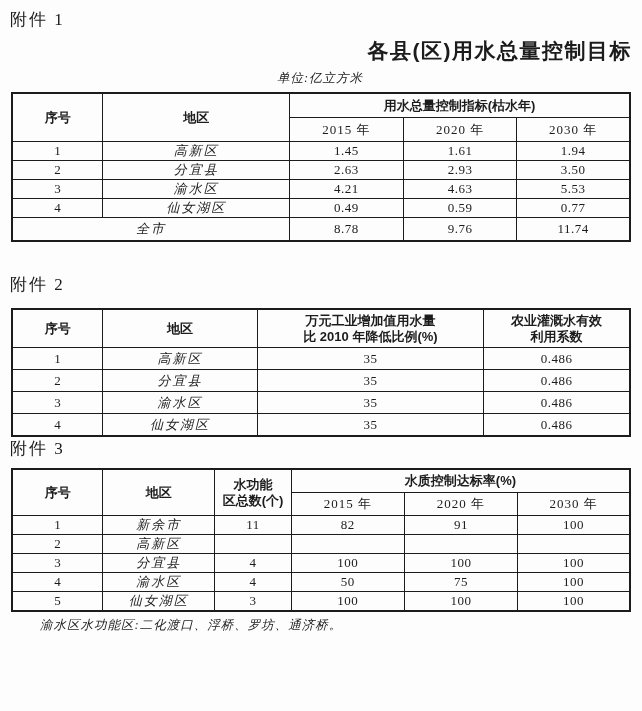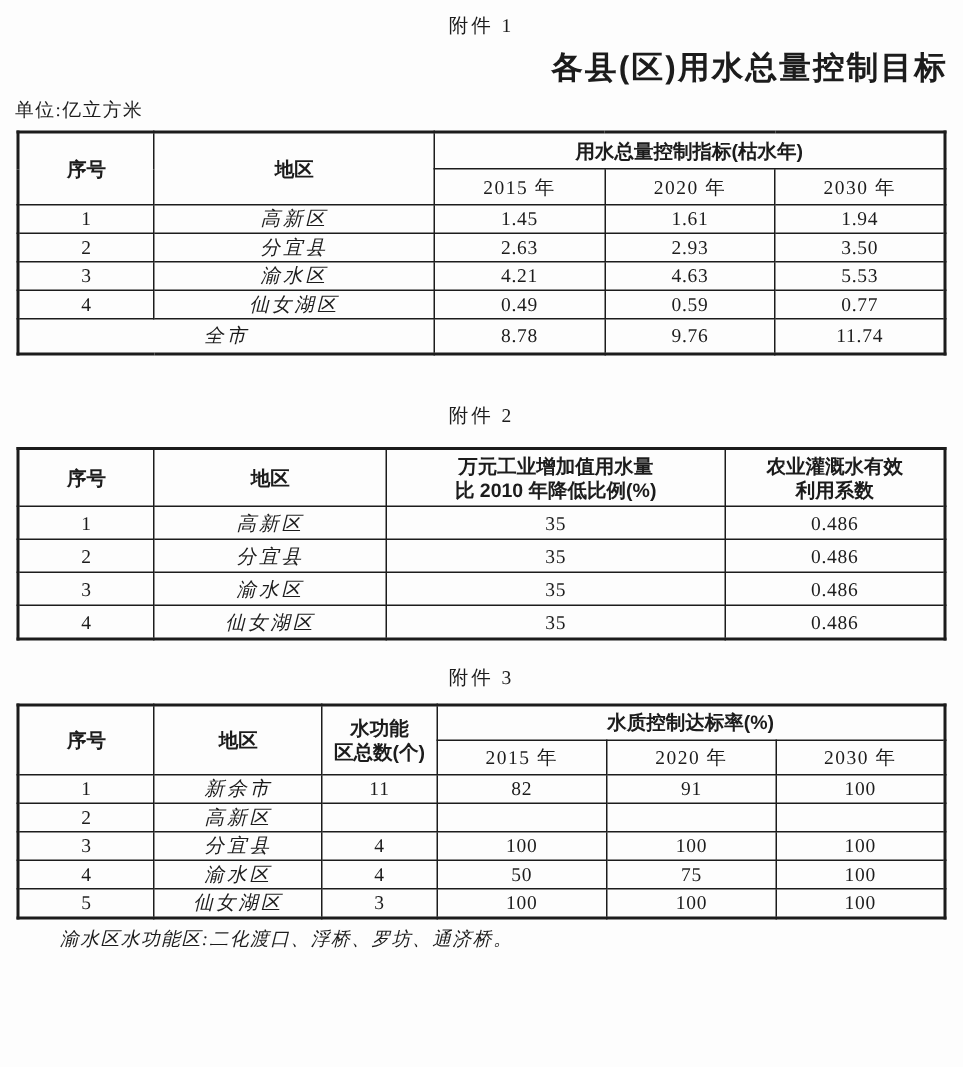--- a/index.html
+++ b/index.html
@@ -7,37 +7,37 @@
     position:relative;
     width:642px; height:711px;
     box-sizing:border-box;
     padding:8px 10px;
     background:var(--paper,#fdfdfd);
     color:var(--ink,#1c1c1c);
     font-family:"Liberation Serif", serif;
     overflow:hidden;
   }
   .att-label {
-    font-size:13px;
+    font-size:17px;
     letter-spacing:2px;
-    text-align:center;
   }
   .doc-title {
     margin-top:7px;
     text-align:right;
     font-family:"Liberation Sans", sans-serif;
     font-weight:bold;
     font-size:21px;
     letter-spacing:1.5px;
     line-height:26px;
   }
   .unit-note {
     margin:6px 2px 0 0;
-    text-align:left;
+    text-align:center;
     font-size:12.5px;
+    font-style:italic;
     letter-spacing:1px;
   }
   table {
     width:620px;
     margin:0 auto;
     border-collapse:collapse;
     table-layout:fixed;
     border:2px solid var(--ink,#1c1c1c);
   }
   th, td {
@@ -66,21 +66,21 @@
   .kai { font-style:italic; letter-spacing:2px; }
   
   .t1 { margin-top:5px; }
   .t1 th { height:23px; }
   .t1 td { height:17px; }
   .t1 tr.total-row td { height:22px; }
   .sec2 .att-label { margin-top:31px; }
   .t2 { margin-top:12px; }
   .t2 th { height:37px; }
   .t2 td { height:21px; }
-  .sec3 .att-label { margin-top:16px; }
+  .sec3 .att-label { }
   .t3 { margin-top:8px; }
   .t3 th { height:22px; }
   .t3 td { height:18px; }
   .notes {
     margin:5px 0 0 30px;
     font-size:12.5px;
     font-style:italic;
     line-height:16px;
     letter-spacing:1px;
   }

